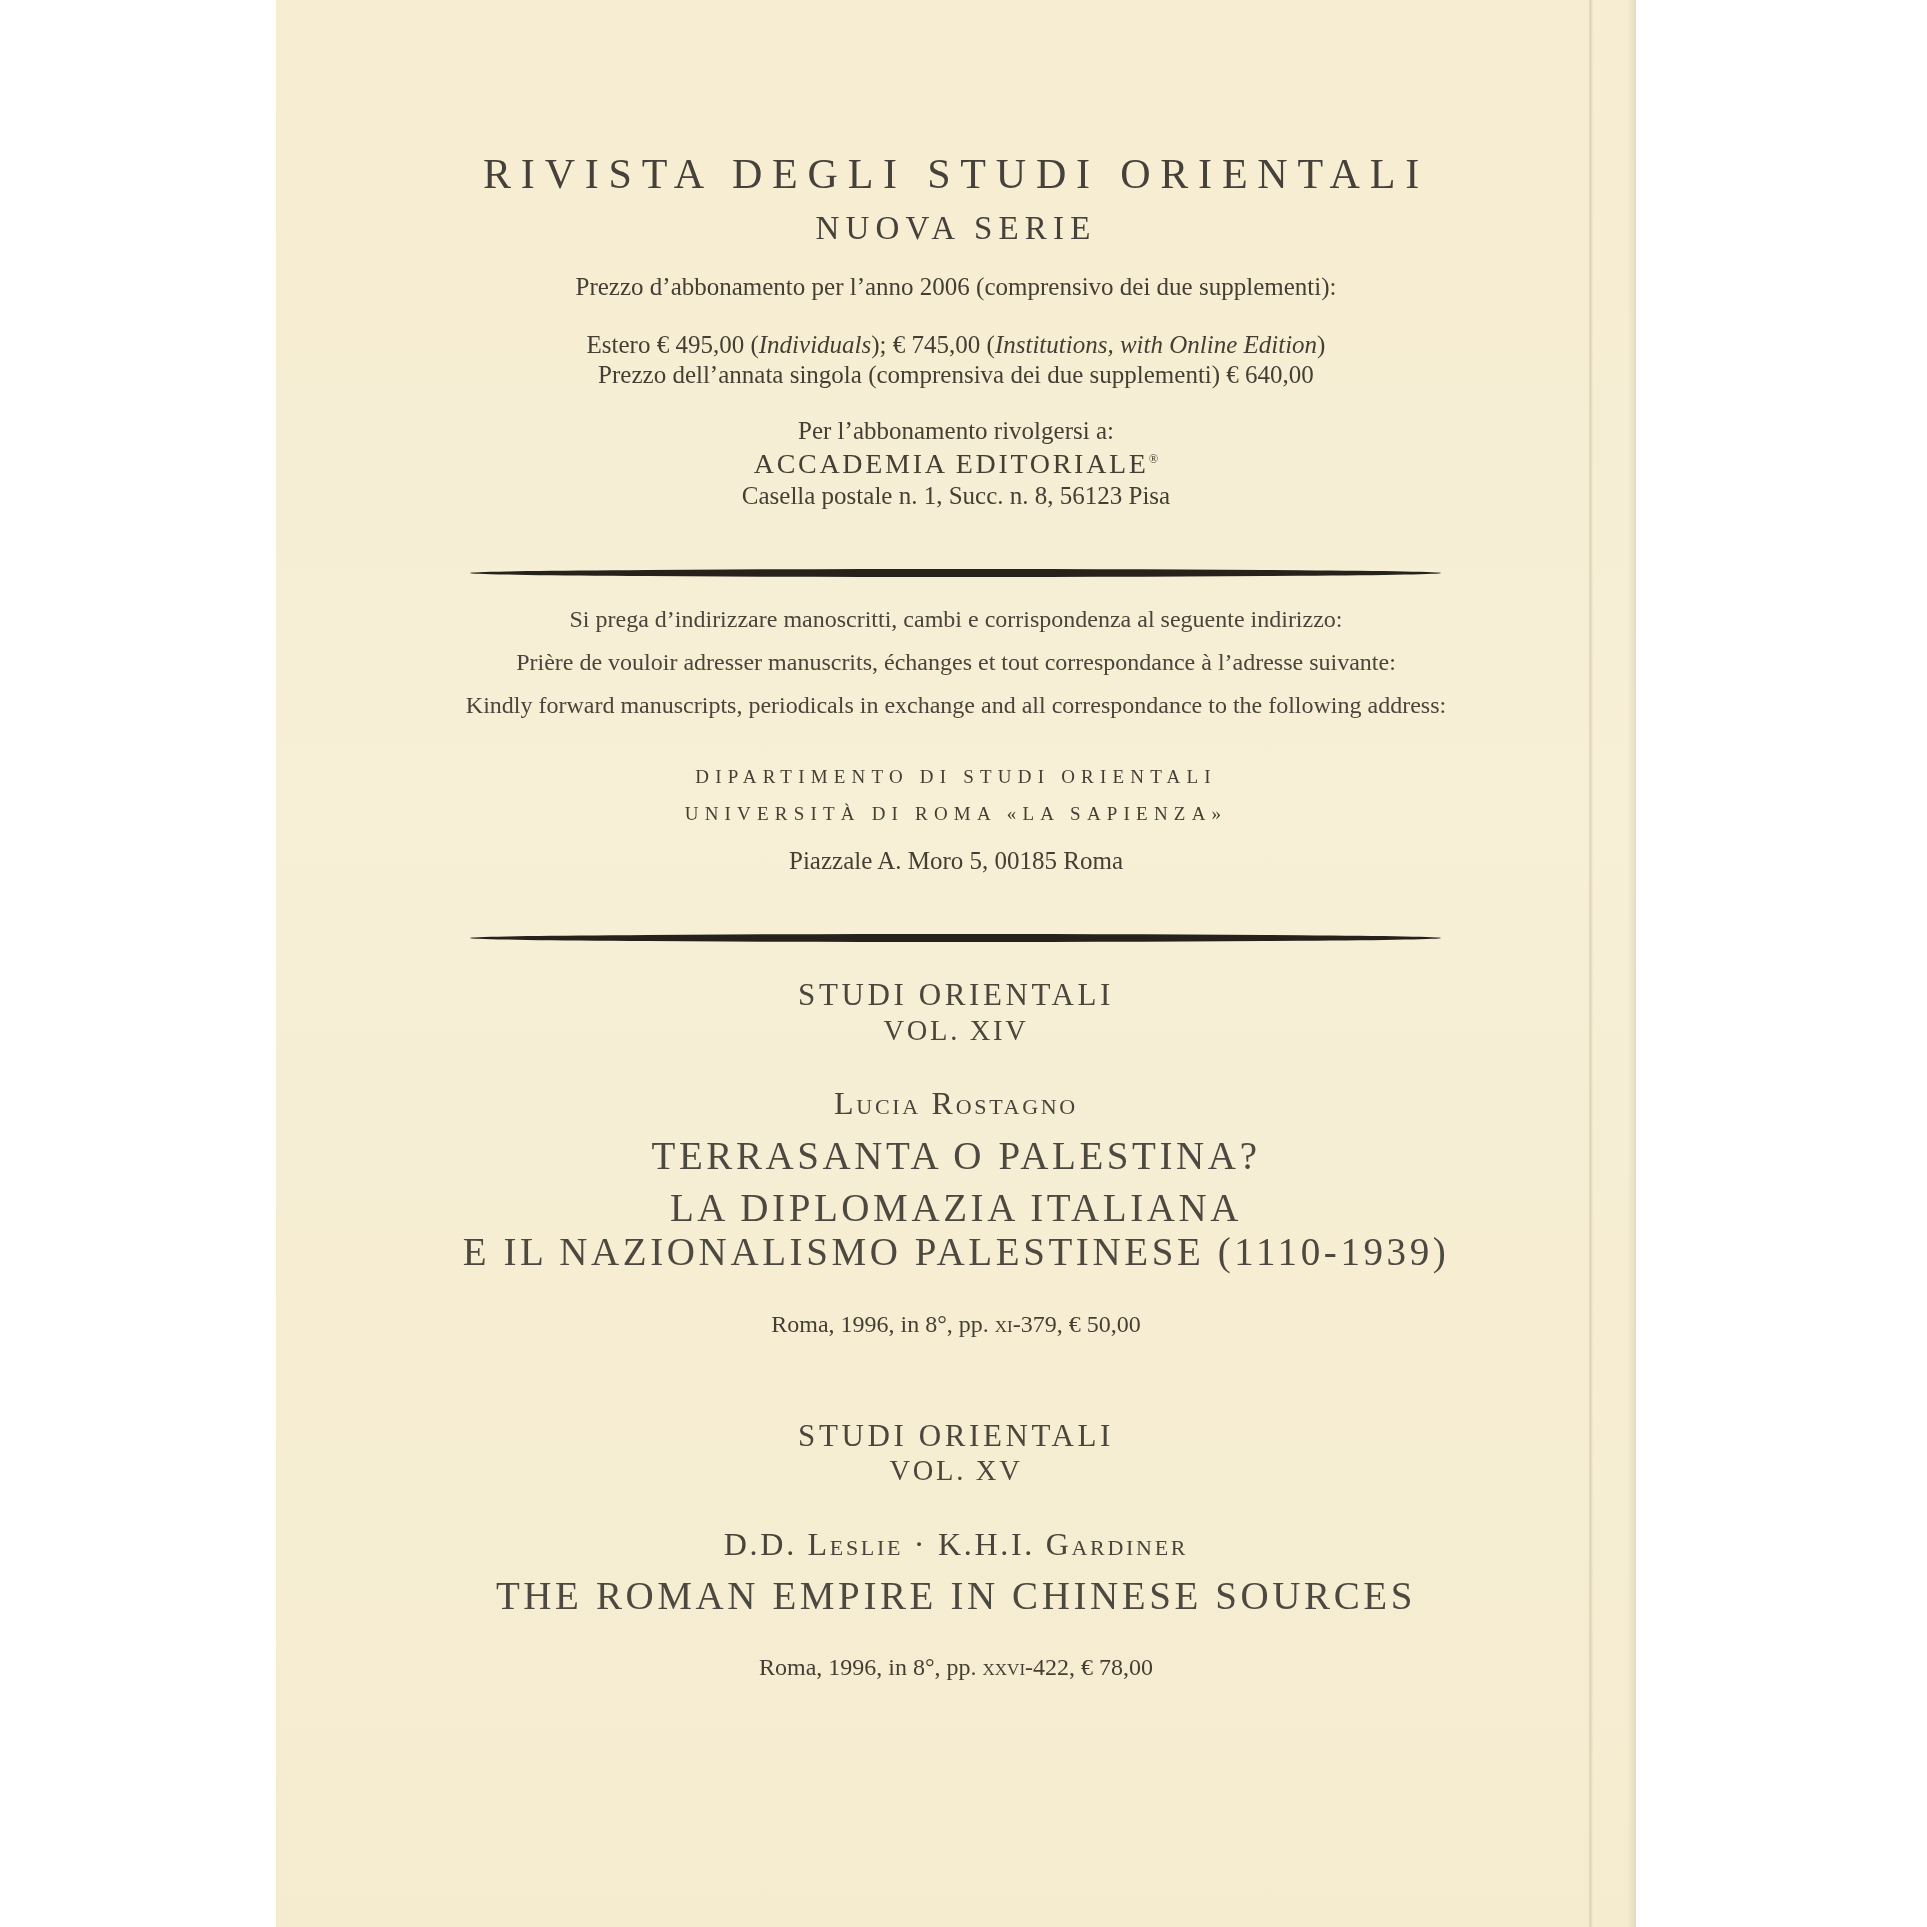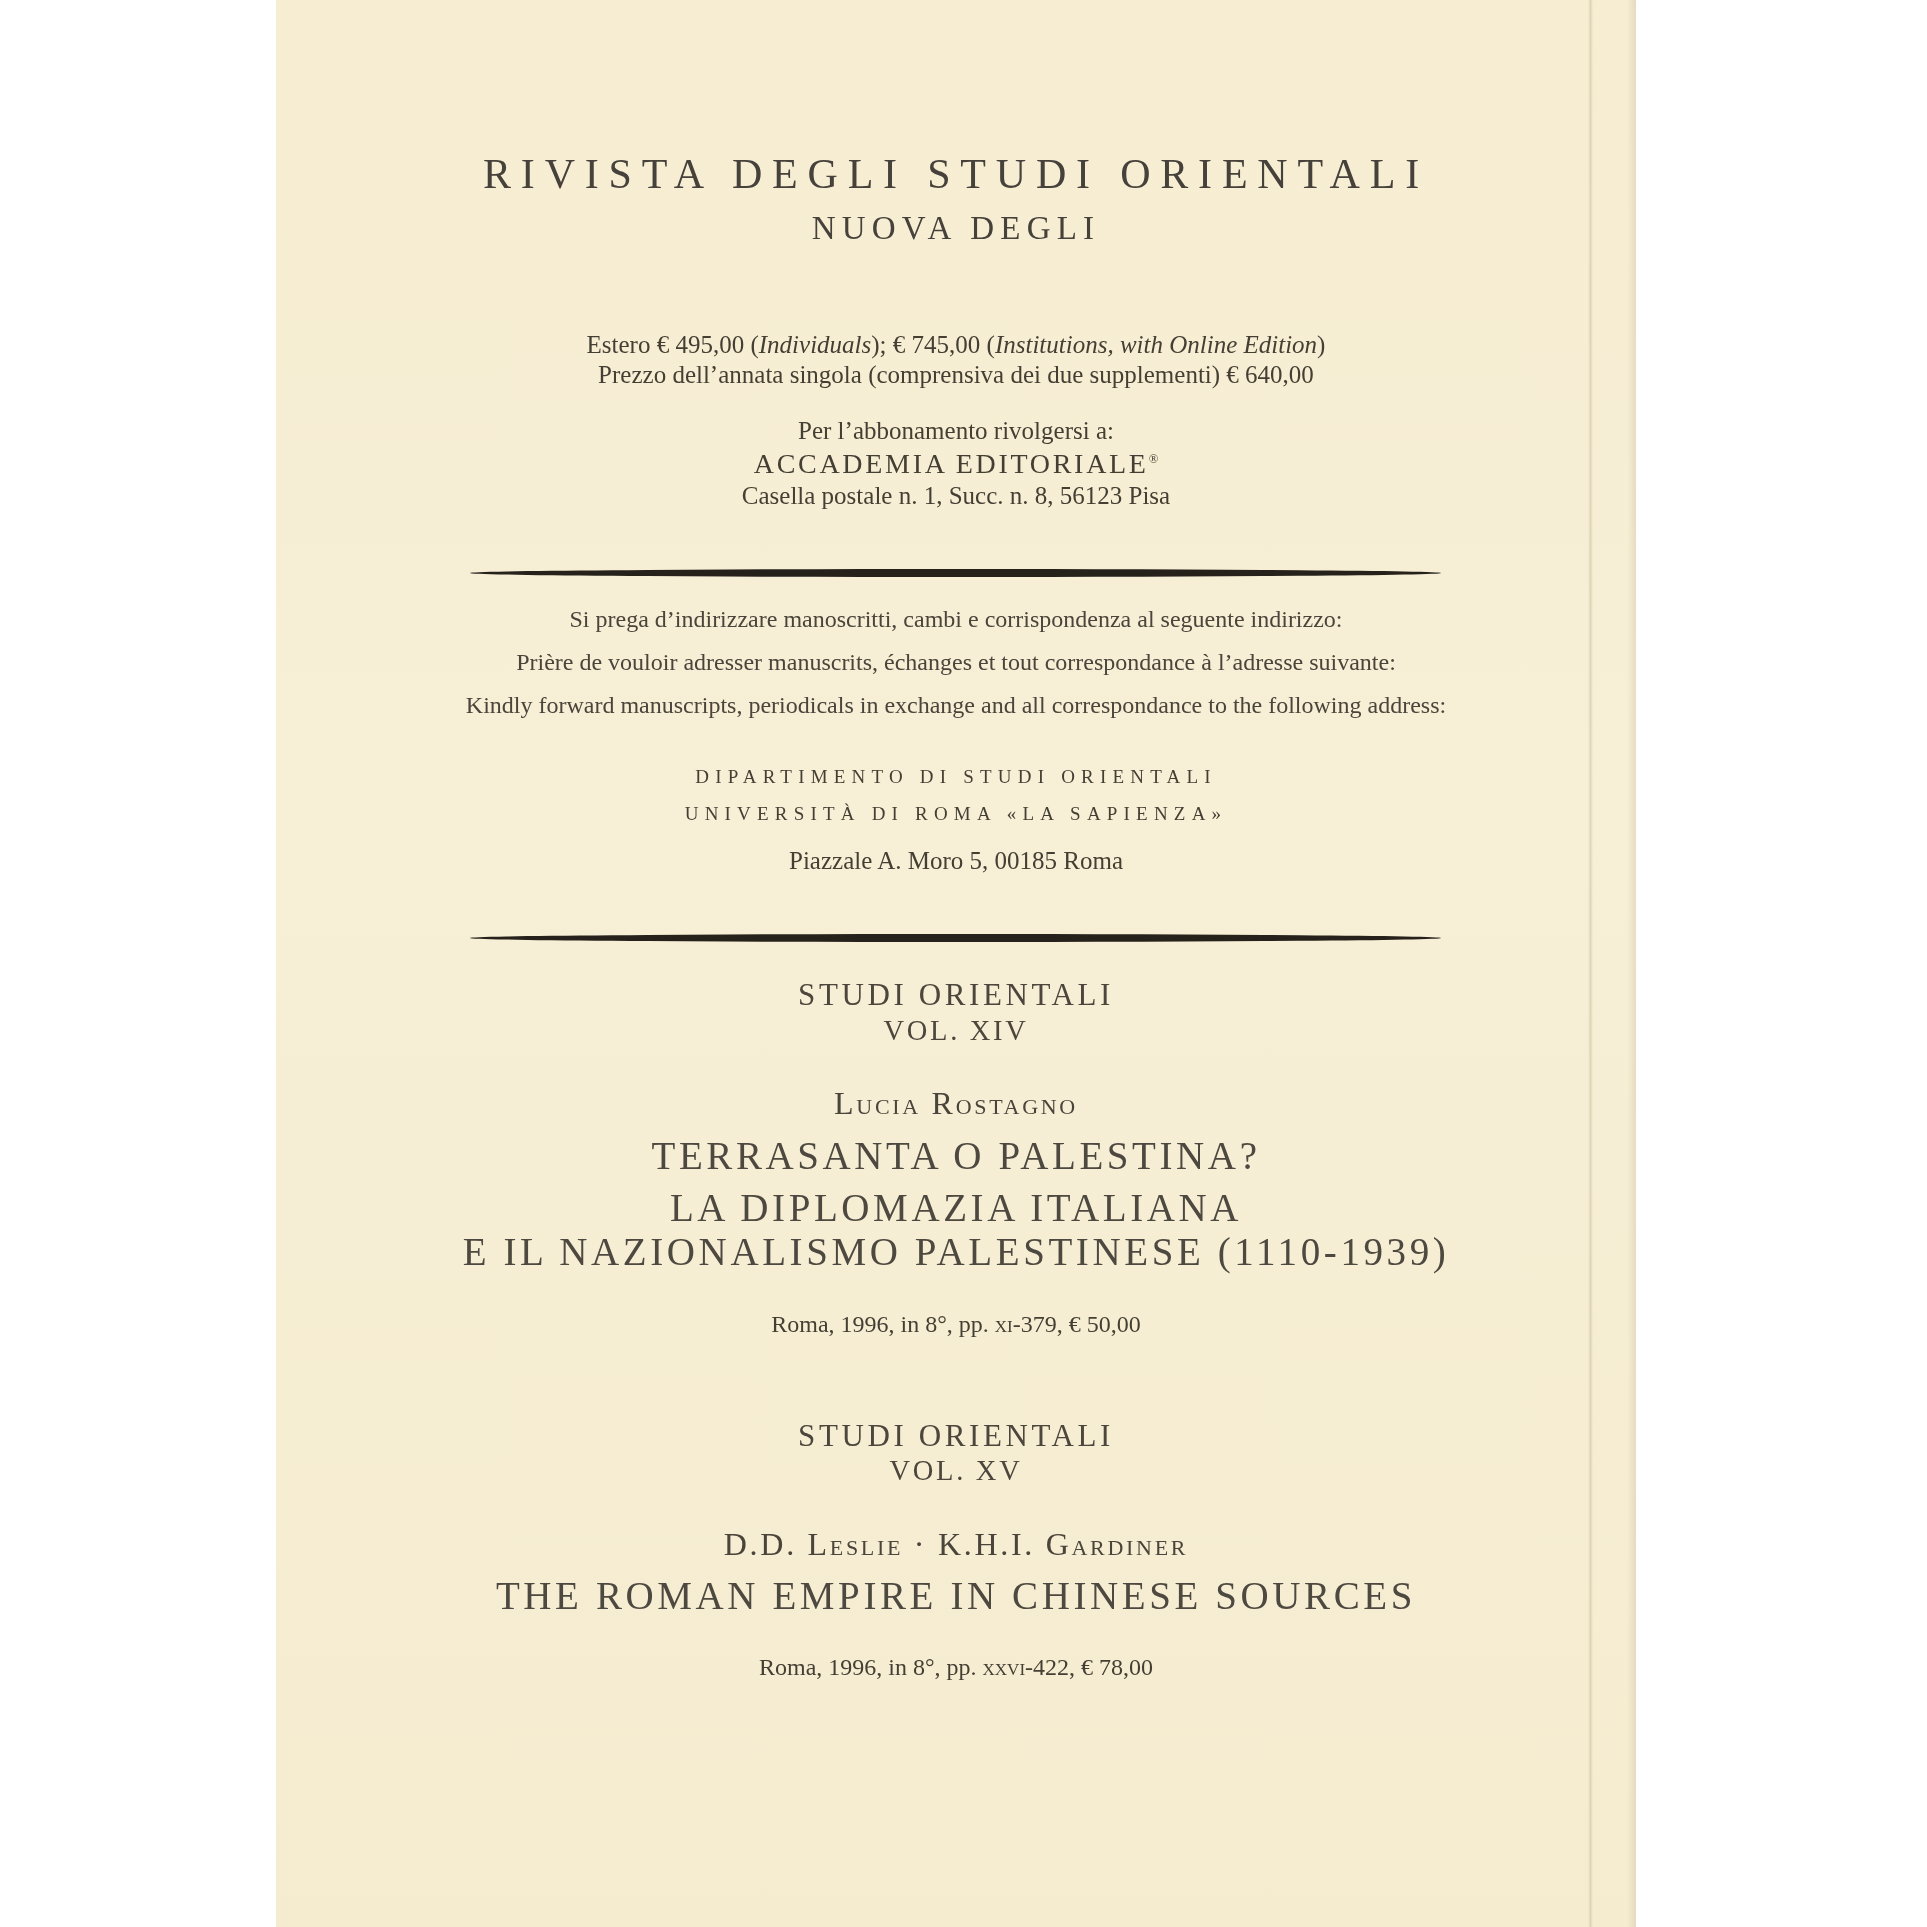--- a/index.html
+++ b/index.html
@@ -119,22 +119,23 @@
     clip-path: ellipse(50% 50% at 50% 50%);
   }
 </style>
 </head>
 <body>
 
 <div class="scan">
   <div class="page">
 
     <div class="line journal-title" style="top:150px">RIVISTA DEGLI STUDI ORIENTALI</div>
-    <div class="line series-title" style="top:210px">NUOVA DEGLI</div>
+    <div class="line series-title" style="top:210px">NUOVA SERIE</div>
 
+    <div class="line body-text" style="top:273px">Prezzo d’abbonamento per l’anno 2006 (comprensivo dei due supplementi):</div>
     <div class="line body-text" style="top:331px"><span>Estero € 495,00 (</span><span class="it">Individuals</span><span>); € 745,00 (</span><span class="it">Institutions, with Online Edition</span><span>)</span></div>
     <div class="line body-text" style="top:361px">Prezzo dell’annata singola (comprensiva dei due supplementi) € 640,00</div>
 
     <div class="line body-text" style="top:417px">Per l’abbonamento rivolgersi a:</div>
     <div class="line publisher" style="top:448px"><span>ACCADEMIA EDITORIALE</span><span class="reg">®</span></div>
     <div class="line body-text" style="top:482px">Casella postale n. 1, Succ. n. 8, 56123 Pisa</div>
 
     <div class="rule" style="top:569px"></div>
 
     <div class="line forward-text" style="top:606px">Si prega d’indirizzare manoscritti, cambi e corrispondenza al seguente indirizzo:</div>

